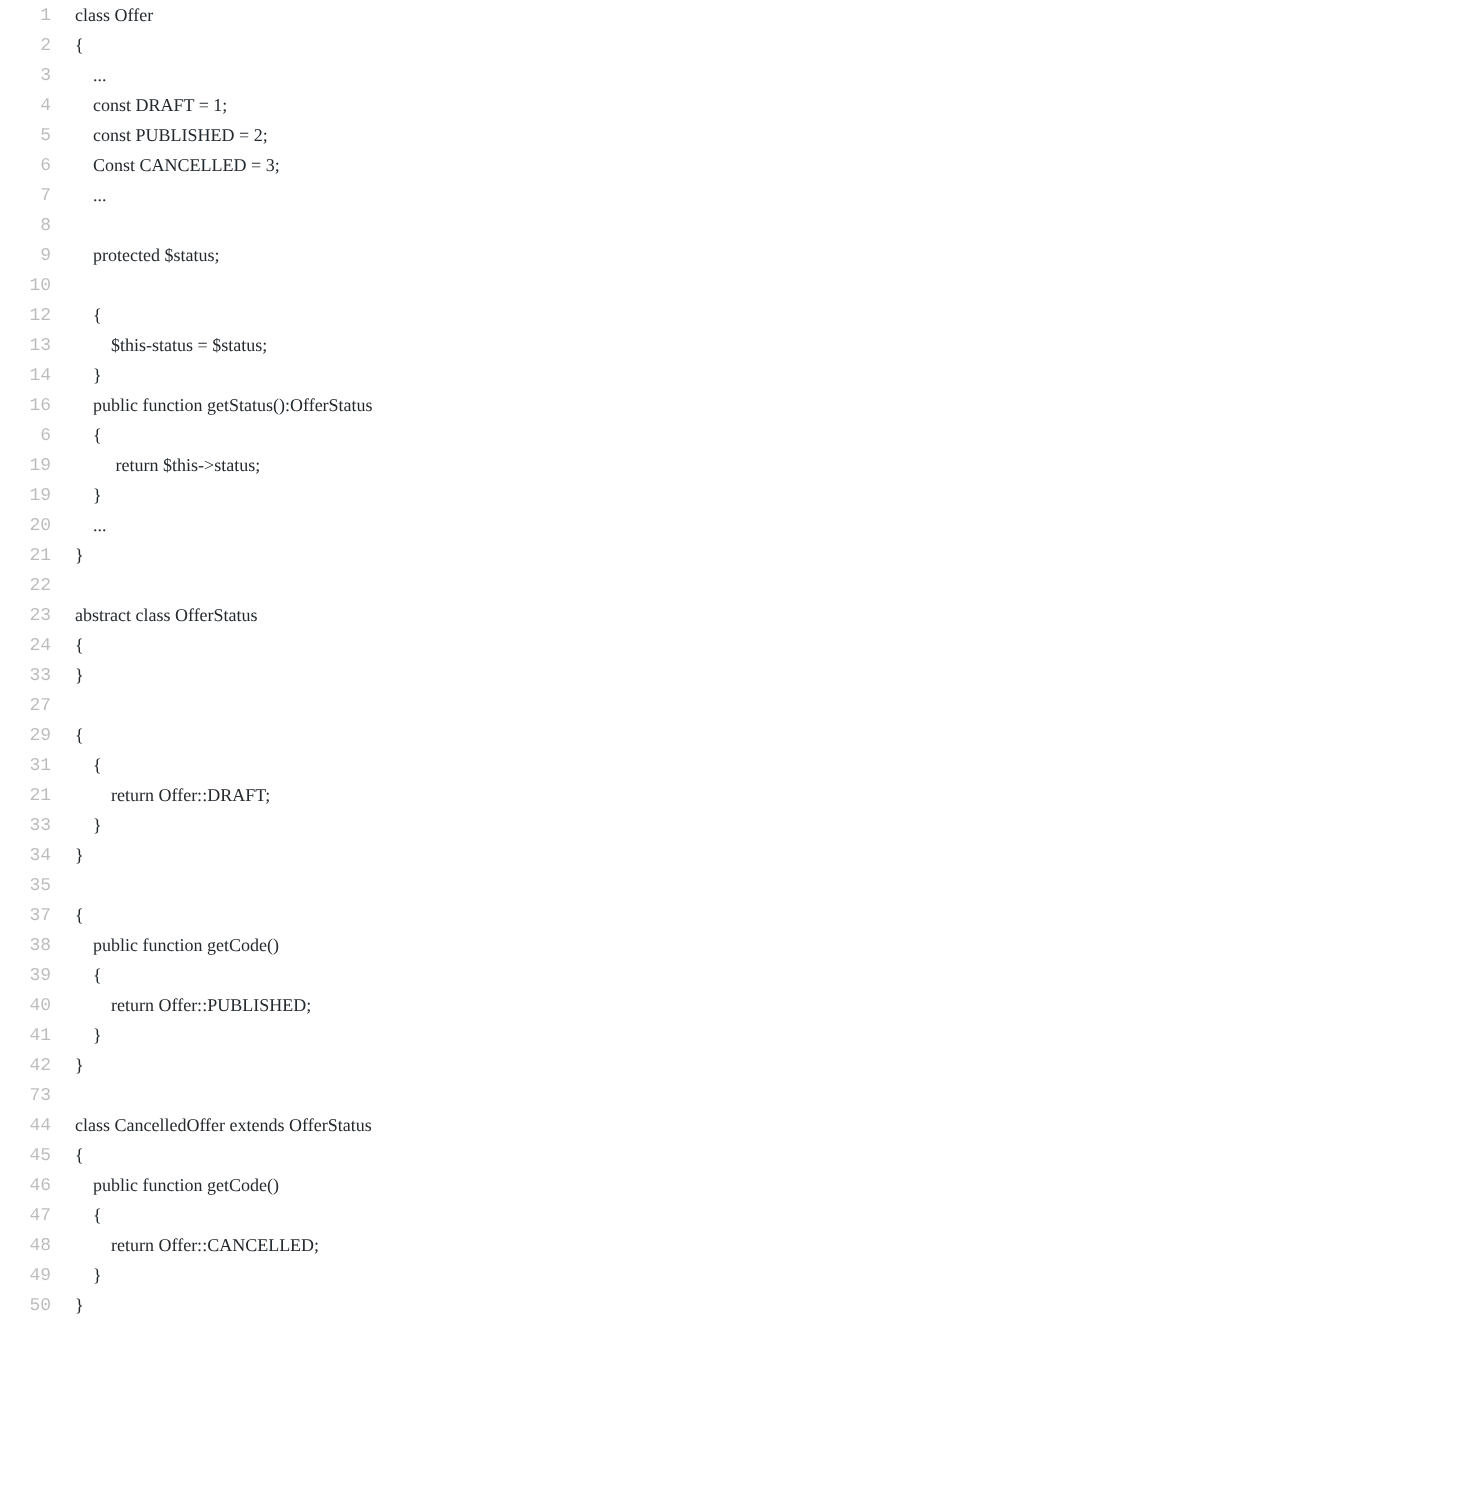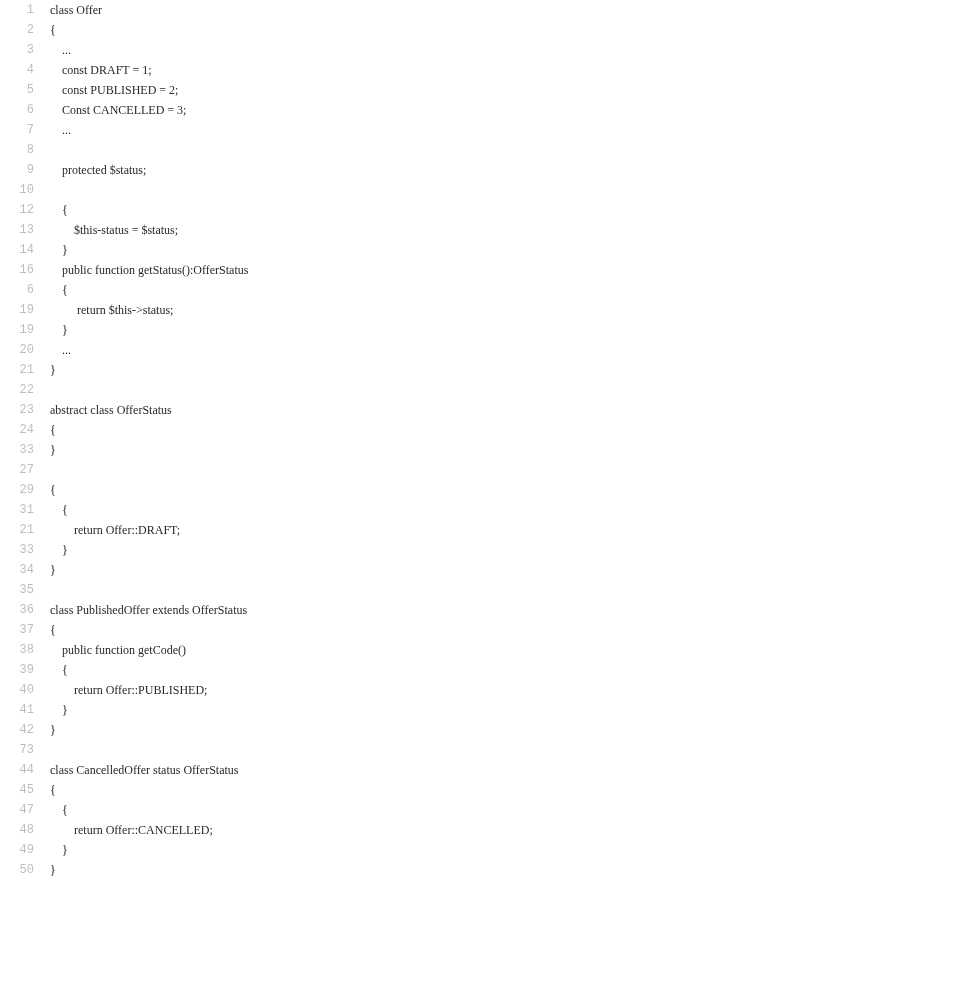--- a/index.html
+++ b/index.html
@@ -160,24 +160,20 @@
     </div>
     <div class="code-line">
       <div class="line-number">34</div>
       <div class="line-content">}</div>
     </div>
     <div class="code-line">
       <div class="line-number">35</div>
       <div class="line-content"></div>
     </div>
     <div class="code-line">
-      <div class="line-number">36</div>
-      <div class="line-content">class PublishedOffer extends OfferStatus</div>
-    </div>
-    <div class="code-line">
       <div class="line-number">37</div>
       <div class="line-content">{</div>
     </div>
     <div class="code-line">
       <div class="line-number">38</div>
       <div class="line-content">    public function getCode()</div>
     </div>
     <div class="code-line">
       <div class="line-number">39</div>
       <div class="line-content">    {</div>
@@ -193,25 +189,29 @@
     <div class="code-line">
       <div class="line-number">42</div>
       <div class="line-content">}</div>
     </div>
     <div class="code-line">
       <div class="line-number">73</div>
       <div class="line-content"></div>
     </div>
     <div class="code-line">
       <div class="line-number">44</div>
-      <div class="line-content">class CancelledOffer status OfferStatus</div>
+      <div class="line-content">class CancelledOffer extends OfferStatus</div>
     </div>
     <div class="code-line">
       <div class="line-number">45</div>
       <div class="line-content">{</div>
+    </div>
+    <div class="code-line">
+      <div class="line-number">46</div>
+      <div class="line-content">    public function getCode()</div>
     </div>
     <div class="code-line">
       <div class="line-number">47</div>
       <div class="line-content">    {</div>
     </div>
     <div class="code-line">
       <div class="line-number">48</div>
       <div class="line-content">        return Offer::CANCELLED;</div>
     </div>
     <div class="code-line">

